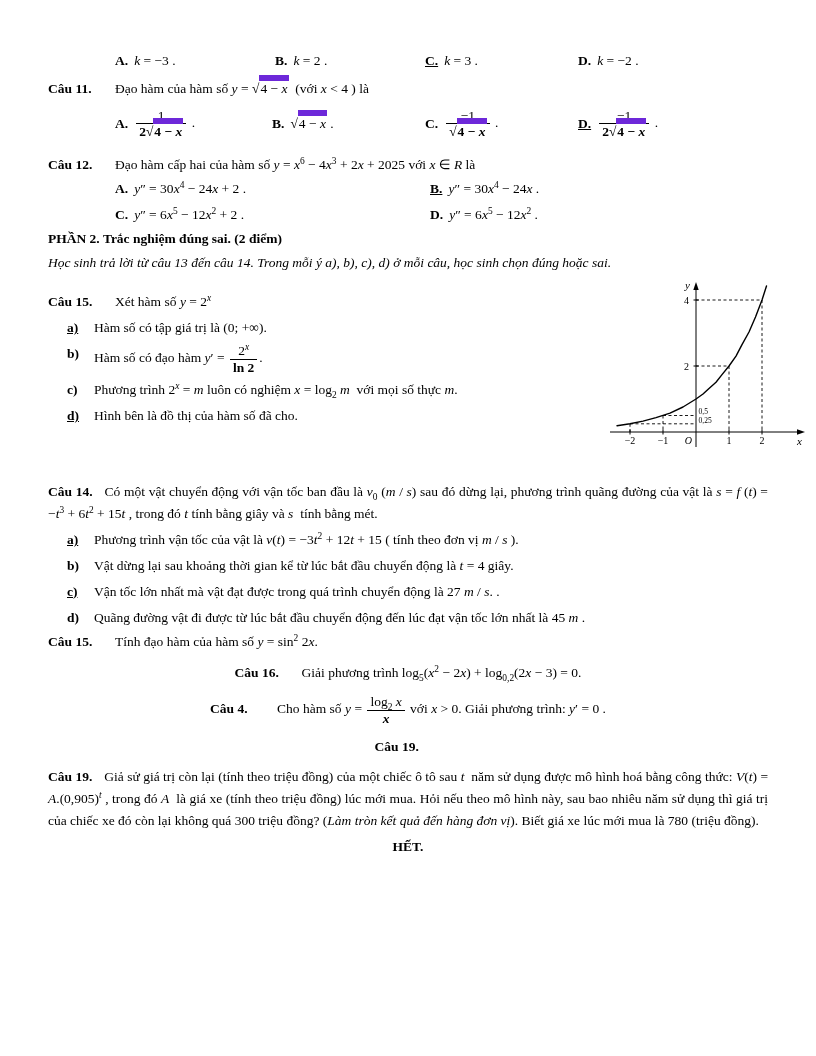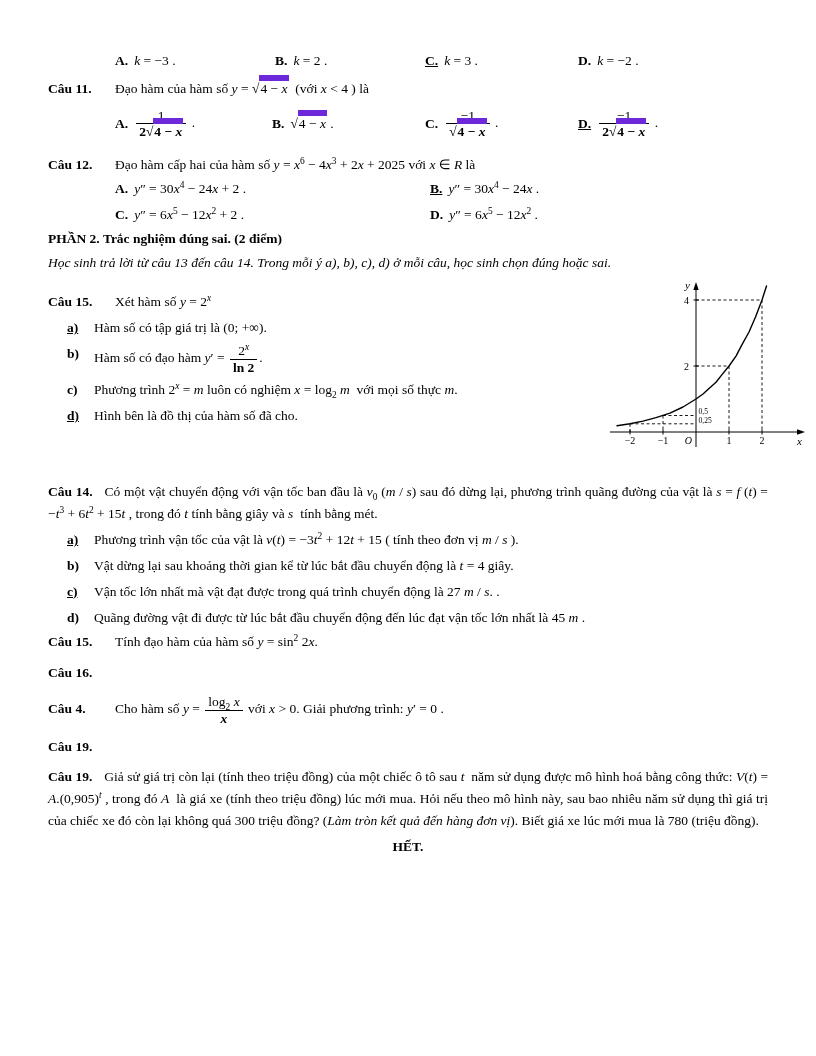--- a/index.html
+++ b/index.html
@@ -34,21 +34,21 @@
   .sq{white-space:nowrap;}
   .sq .rd{border-top:6px solid #6d28d9;padding:0 1px;}
   
   .part-head{font-weight:700;}
   .note{font-style:italic;margin-top:2px;}
   
   .q13sec{position:relative;margin-top:18px;padding-right:238px;min-height:182px;}
   .graph{position:absolute;top:-14px;right:-40px;}
   .mt6{margin-top:6px;}
   .mt8{margin-top:2px;}
-  .mt10{margin-top:10px;}
+  .mt10{margin-top:10px;justify-content:center;}
   .footer{text-align:center;font-weight:700;margin-top:4px;}
 </style>
 </head>
 <body>
 
 <div class="page">
 
   <div class="optrow h22">
     <span class="opt" style="left:67px">
         <span class="olab">A.</span>
@@ -206,20 +206,21 @@
       </div>
   </div>
 
 
   <div class="qline mt8">
     <span class="qnum">Câu 15.</span>
     <span>Tính đạo hàm của hàm số <i>y</i> = sin<sup>2</sup> 2<i>x</i>.</span>
   </div>
   <div class="qline mt10">
     <span class="qnum">Câu 16.</span>
+    <span>Giải phương trình log<sub>5</sub>(<i>x</i><sup>2</sup> − 2<i>x</i>) + log<sub>0,2</sub>(2<i>x</i> − 3) = 0.</span>
   </div>
   <div class="qline mt10">
     <span class="qnum">Câu 4.</span>
     <span>Cho hàm số <i>y</i> = <span class="frac"><span class="fn">log<sub>2</sub> <i>x</i></span><span class="fd"><i>x</i></span></span> với <i>x</i> &gt; 0. Giải phương trình: <i>y</i>′ = 0 .</span>
   </div>
   <div class="qline mt10">
     <span class="qnum">Câu 19.</span>
   </div>
   <div class="qpara just">
     <span class="qnum-in">Câu 19.</span><span>Giả sử giá trị còn lại (tính theo triệu đồng) của một chiếc ô tô sau <i>t</i>&nbsp; năm sử dụng được mô hình hoá bằng công thức: <i>V</i>(<i>t</i>) = <i>A</i>.(0,905)<sup><i>t</i></sup> , trong đó <i>A</i>&nbsp; là giá xe (tính theo triệu đồng) lúc mới mua. Hỏi nếu theo mô hình này, sau bao nhiêu năm sử dụng thì giá trị của chiếc xe đó còn lại không quá 300 triệu đồng? (<i>Làm tròn kết quả đến hàng đơn vị</i>). Biết giá xe lúc mới mua là 780 (triệu đồng).</span>

